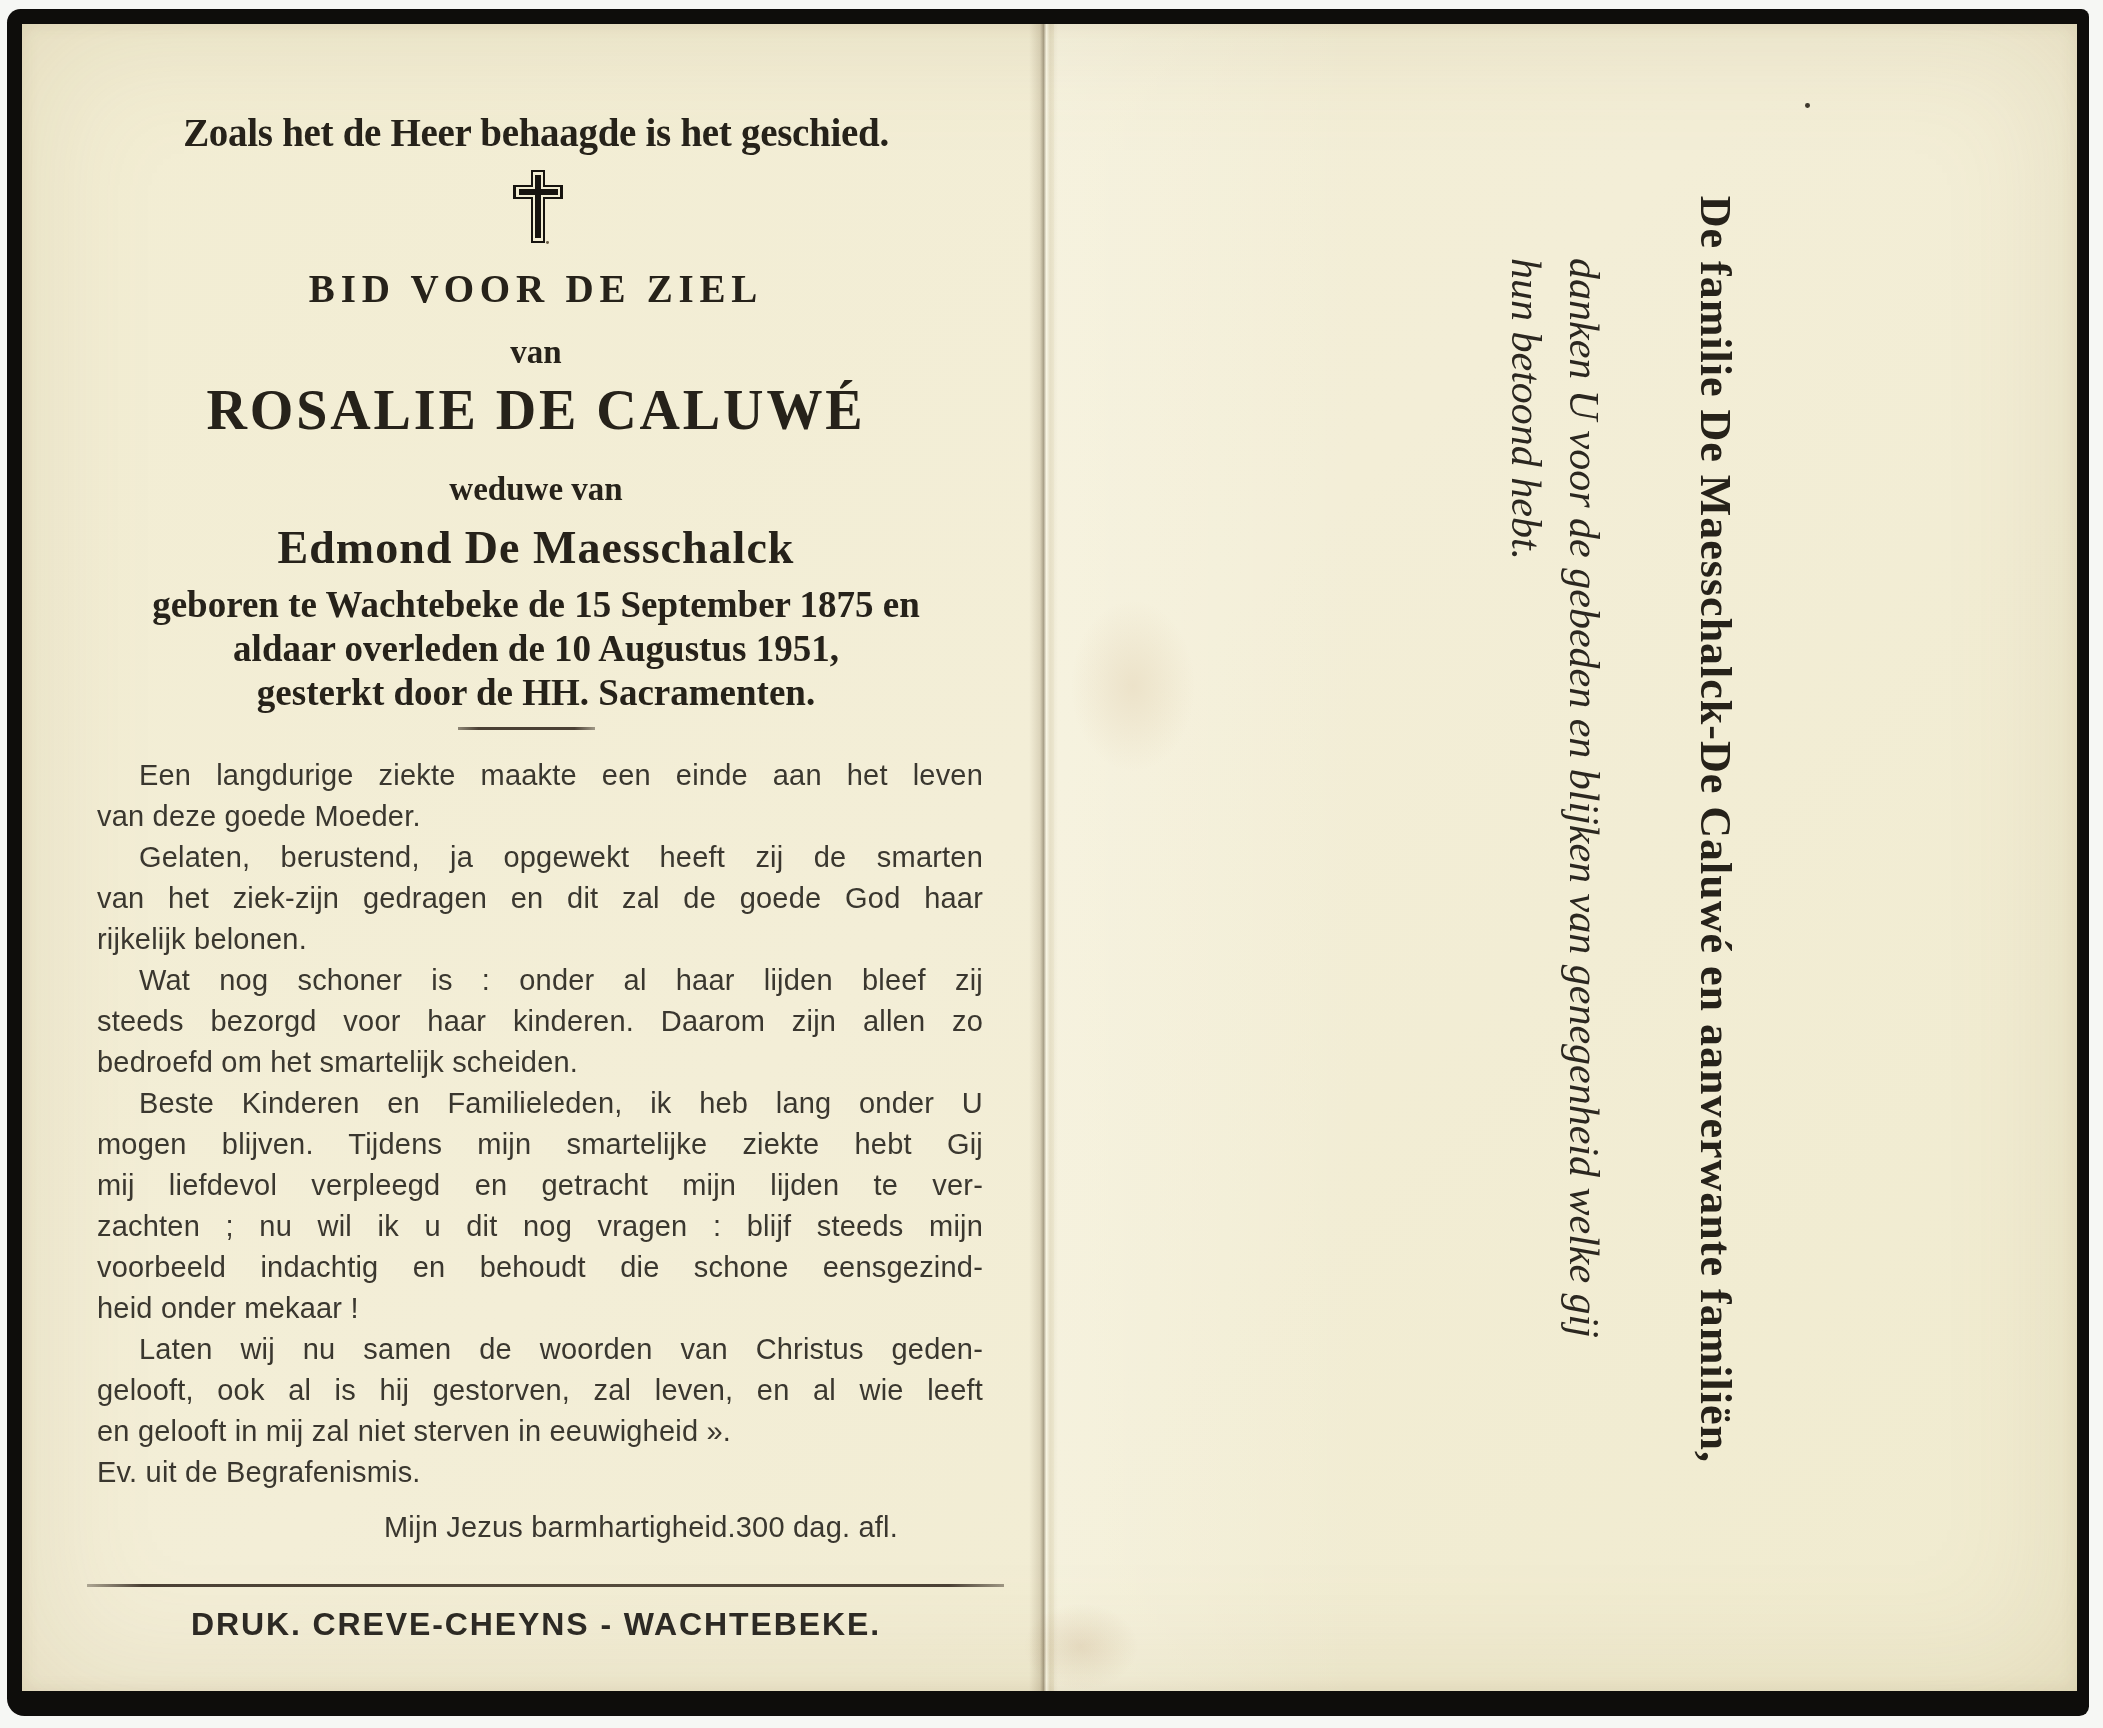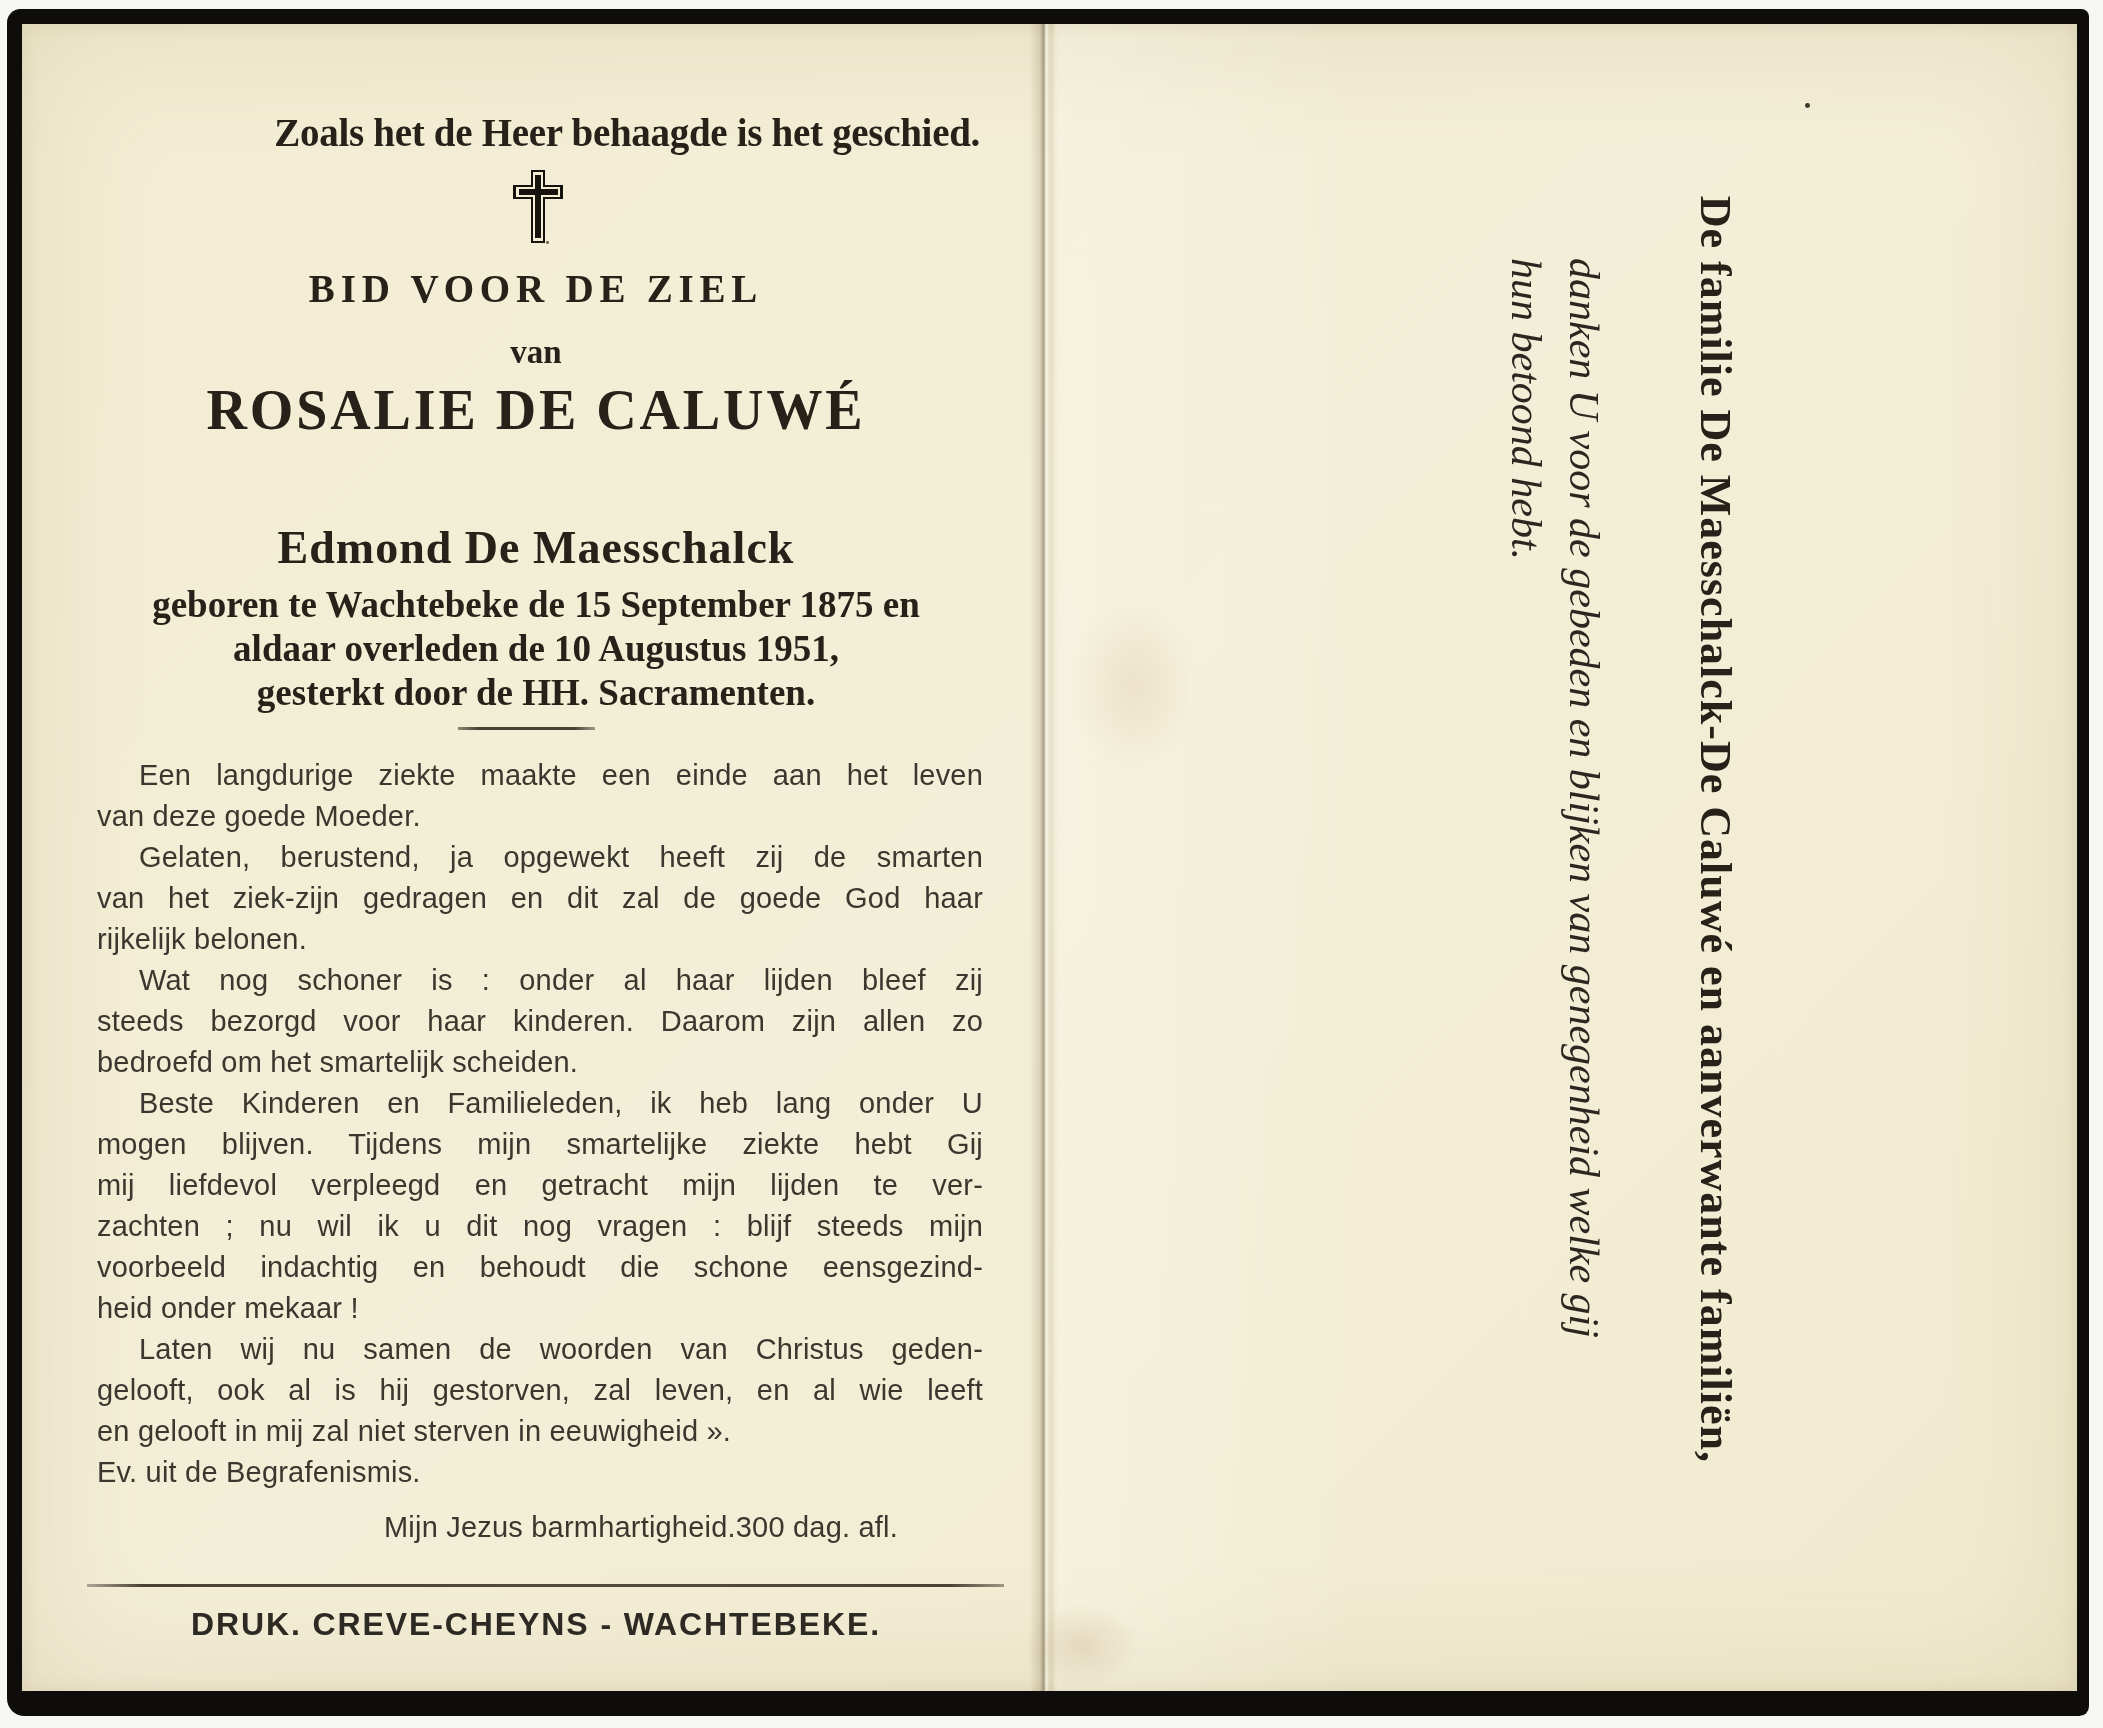--- a/index.html
+++ b/index.html
@@ -35,21 +35,21 @@
   #stain1{left:1070px;top:599px;width:126px;height:174px;
     background:radial-gradient(ellipse at center,rgba(172,120,58,.12),rgba(172,120,58,0) 70%);}
   #stain2{left:1023px;top:1603px;width:116px;height:87px;
     background:radial-gradient(ellipse at center,rgba(150,100,45,.14),rgba(150,100,45,0) 70%);}
   #speck1{left:1805px;top:103px;width:4.8px;height:4.8px;background:#3d372c;}
   #speck2{left:546px;top:241px;width:2.9px;height:2.9px;background:#6b5f49;}
 
   
   .lcol{position:absolute;left:92px;width:888px;text-align:center;color:#26221a;}
   .serifb{font-family:"Liberation Serif",serif;font-weight:bold;}
-  #motto{top:110px;font-size:39px;letter-spacing:-0.3px;text-align:right;}
+  #motto{top:110px;font-size:39px;letter-spacing:-0.3px;}
   #pray-title{top:266px;font-size:39px;letter-spacing:5.8px;}
   #van{top:334px;font-size:33px;}
   #name{top:378px;font-size:56px;letter-spacing:2.9px;}
   #widow{top:471px;font-size:33px;}
   #spouse{top:521px;font-size:46px;letter-spacing:1px;}
   #vitals{top:583px;font-size:37px;line-height:44px;}
 
   
   #cross{position:absolute;left:513px;top:170px;width:50px;height:73px;}
   #cross div{position:absolute;}
@@ -114,20 +114,21 @@
       <div class="cx-h1"></div>
     <div class="cx-v2"></div>
       <div class="cx-h2"></div>
     <div class="cx-v3"></div>
       <div class="cx-h3"></div>
   </div>
 
   <div id="pray-title" class="lcol serifb abs">BID VOOR DE ZIEL</div>
   <div id="van" class="lcol serifb abs">van</div>
   <div id="name" class="lcol serifb abs">ROSALIE DE CALUWÉ</div>
+  <div id="widow" class="lcol serifb abs">weduwe van</div>
   <div id="spouse" class="lcol serifb abs">Edmond De Maesschalck</div>
 
   <div id="vitals" class="lcol serifb abs">
     <div>geboren te Wachtebeke de 15 September 1875 en</div>
     <div>aldaar overleden de 10 Augustus 1951,</div>
     <div>gesterkt door de HH. Sacramenten.</div>
   </div>
 
   <div id="mini-rule"></div>
 

